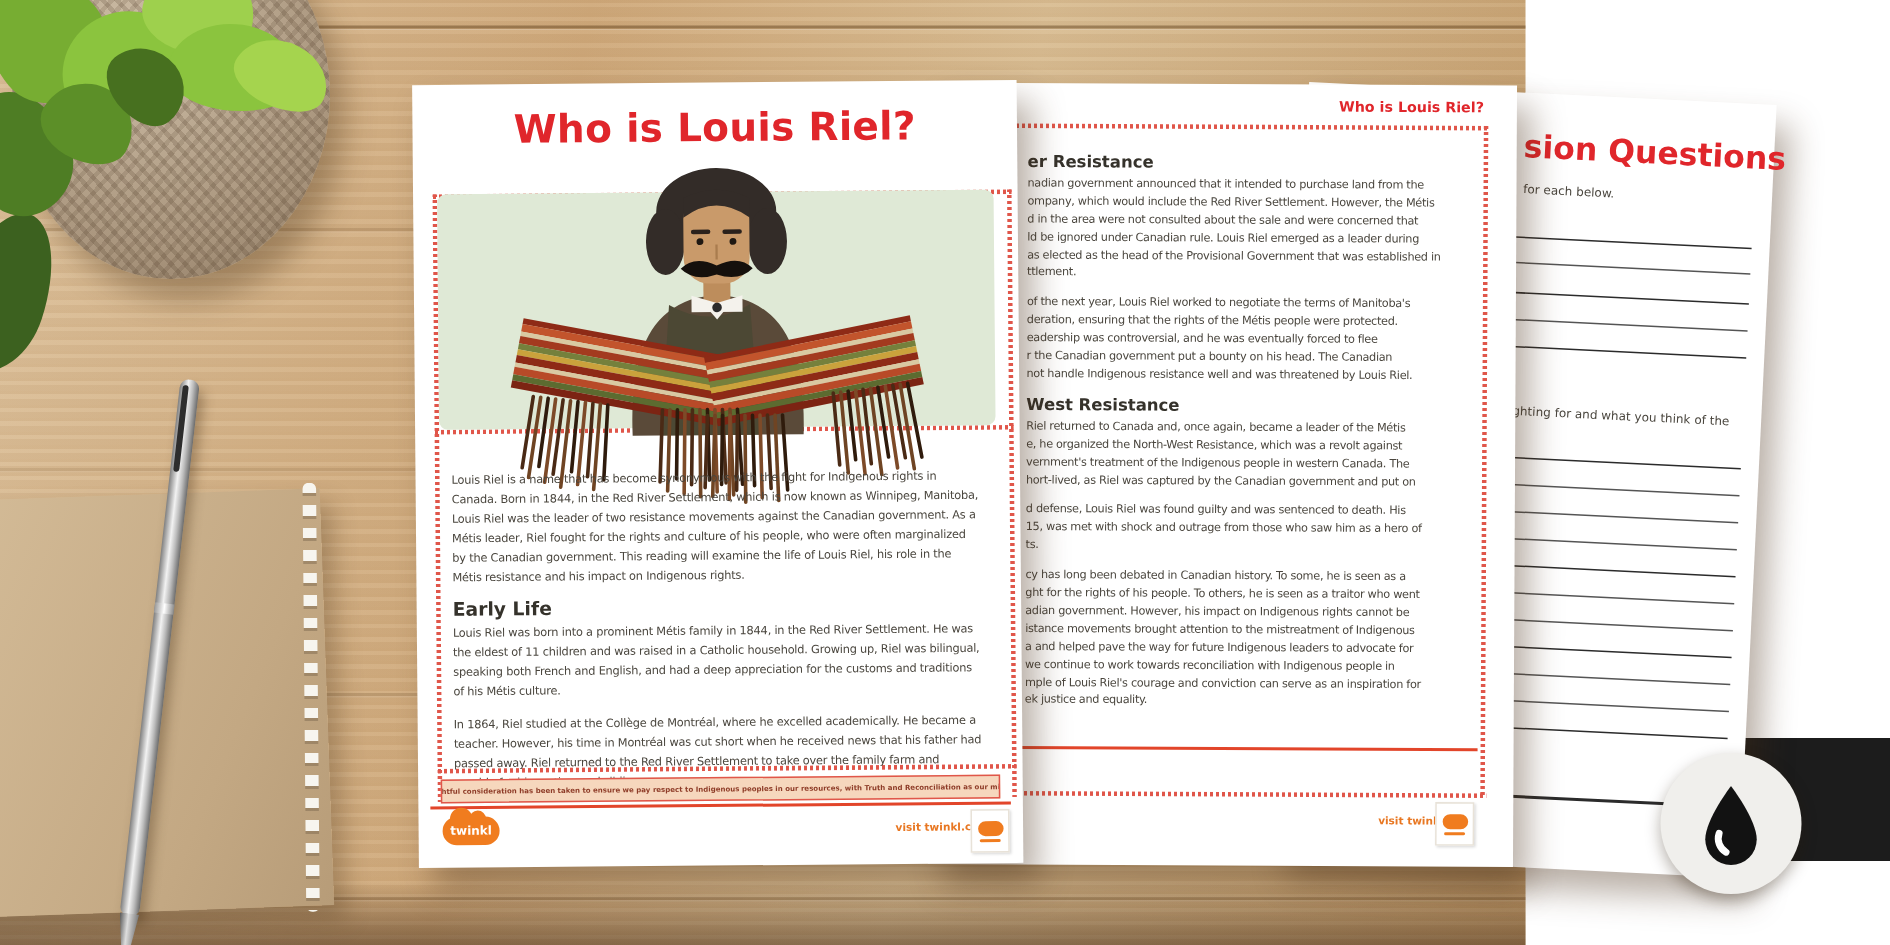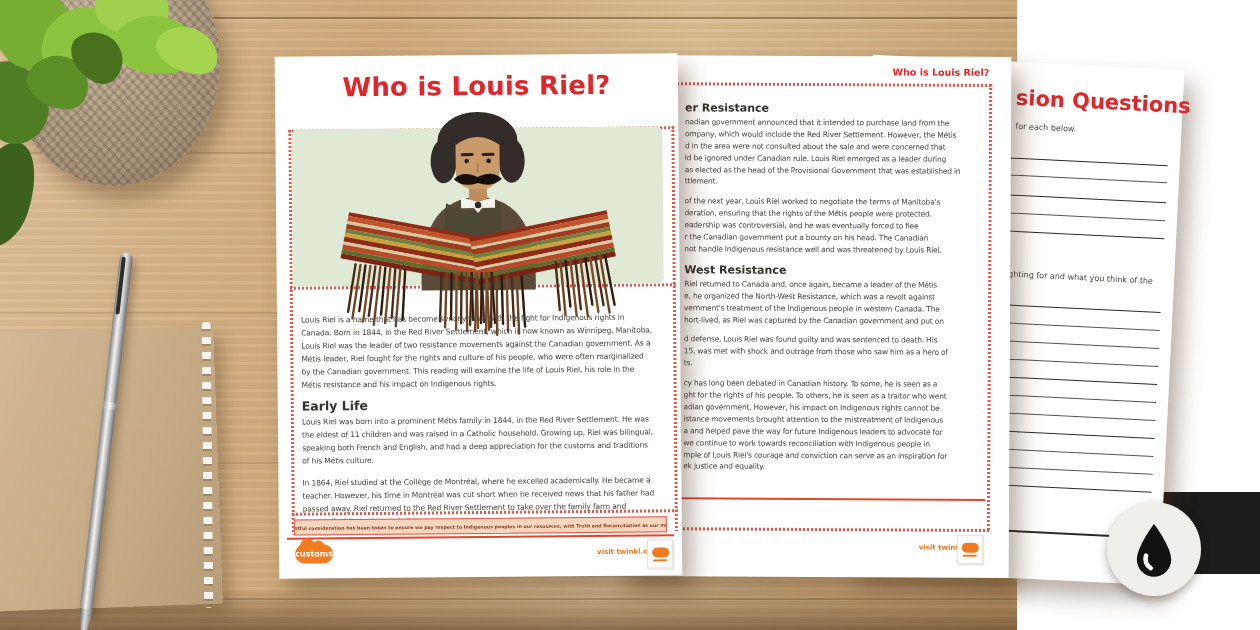--- a/index.html
+++ b/index.html
@@ -198,21 +198,21 @@
       <h2>Early Life</h2>
       <p>Louis Riel was born into a prominent Métis family in 1844, in the Red River Settlement. He was the eldest of 11 children and was raised in a Catholic household. Growing up, Riel was bilingual, speaking both French and English, and had a deep appreciation for the customs and traditions of his Métis culture.</p>
       <p>In 1864, Riel studied at the Collège de Montréal, where he excelled academically. He became a teacher. However, his time in Montréal was cut short when he received news that his father had passed away. Riel returned to the Red River Settlement to take over the family farm and provide for his mother and siblings.</p>
     </div>
 
     <div class="banner">
       <span>Thoughtful consideration has been taken to ensure we pay respect to Indigenous peoples in our resources, with Truth and Reconciliation as our mission.</span>
     </div>
     <div class="redline"></div>
     <div class="cloud" style="left:16px;top:488px;">
-      <b>customs</b>
+      <b>twinkl</b>
     </div>
     <span class="visit" style="left:318px;top:494px;">visit twinkl.ca</span>
     <div class="stamp" style="left:368px;top:486px;">
         <i></i>
         <u></u>
       </div>
   </div>
 
   <div class="page page2">
     <div class="p2-header">Who is Louis Riel?</div>

